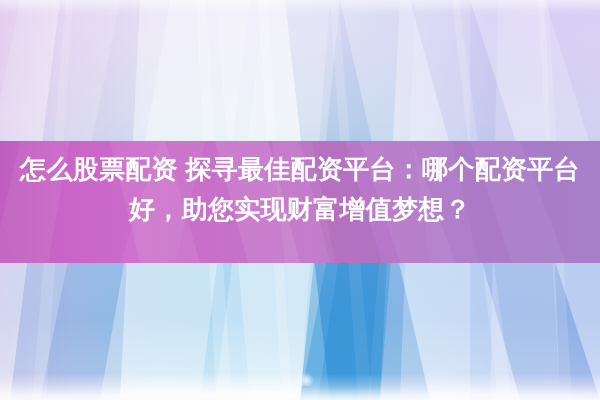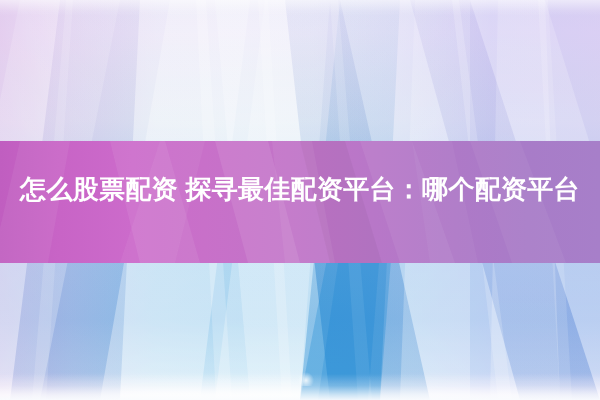--- a/index.html
+++ b/index.html
@@ -211,18 +211,19 @@
         <polygon points="470,0 520,0 566,122 512,122" fill="#ffffff" opacity="0.05"></polygon>
         <polygon points="120,122 175,122 205,0 160,0" fill="#ffffff" opacity="0.05"></polygon>
         <polygon points="285,122 335,122 312,0 272,0" fill="#ffffff" opacity="0.06"></polygon>
         <polygon points="430,122 478,122 452,0 412,0" fill="#ffffff" opacity="0.04"></polygon>
       </svg>
     </div>
   </div>
 
   <div class="headline">
     <span class="ln">怎么股票配资 探寻最佳配资平台：哪个配资平台</span>
+    <span class="ln">好，助您实现财富增值梦想？</span>
   </div>
 
   <div class="spark"></div>
   <div class="bottom-fade"></div>
 
 </div>
 
 </body></html>

